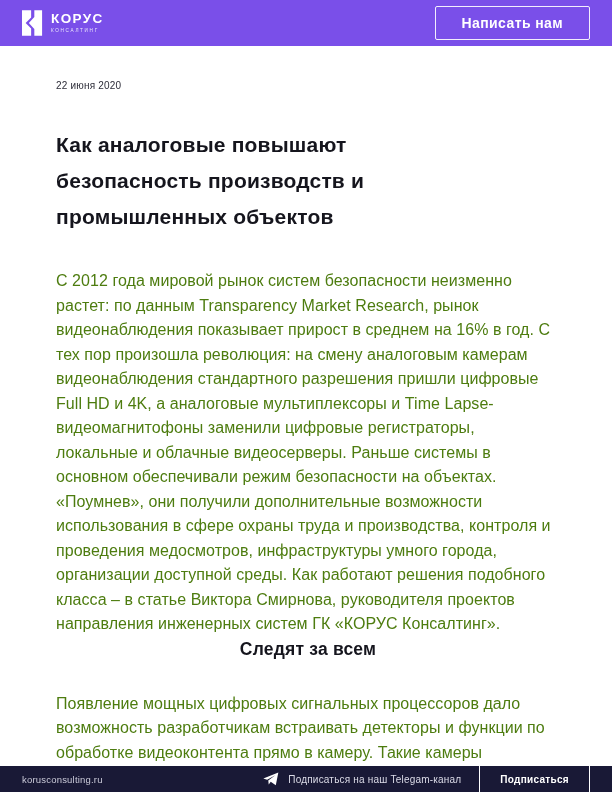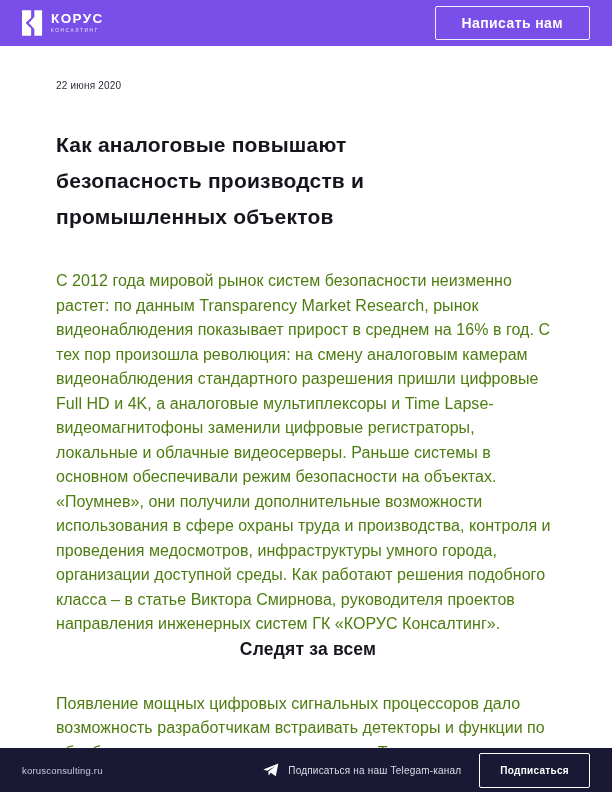--- a/index.html
+++ b/index.html
@@ -36,21 +36,21 @@
     font-size:16px; line-height:24.5px; color:#4d7c0f; letter-spacing:.05px;
     max-width:500px;
   }
   .par-1 { margin-top:34px; }
   .section-heading {
     margin-top:2px; font-size:17.5px; font-weight:700; color:#15151d; letter-spacing:.2px;text-align:center;
   }
   .par-2 { margin-top:32px; }
   
   .footer {
-    position:absolute; left:0; right:0; bottom:0; height:44px;
+    position:absolute; left:0; right:0; bottom:0; height:26px;
     background:#191936; display:flex; align-items:center; padding:0 22px;
   }
   .site-link { font-size:9.5px; color:#cbcbd9; letter-spacing:.2px; cursor:pointer; }
   .footer-spacer { flex:1; }
   .tg-group { display:flex; align-items:center; gap:9px; cursor:pointer; }
   .tg-text { font-size:10px; color:#dcdce8; letter-spacing:.2px; }
   .subscribe-btn {
     margin-left:18px; background:transparent; border:1px solid #ffffff; color:#ffffff;
     font-family:"Liberation Sans", sans-serif; font-size:10px; font-weight:700;
     letter-spacing:.3px; padding:11px 20px; border-radius:2px; cursor:pointer;

